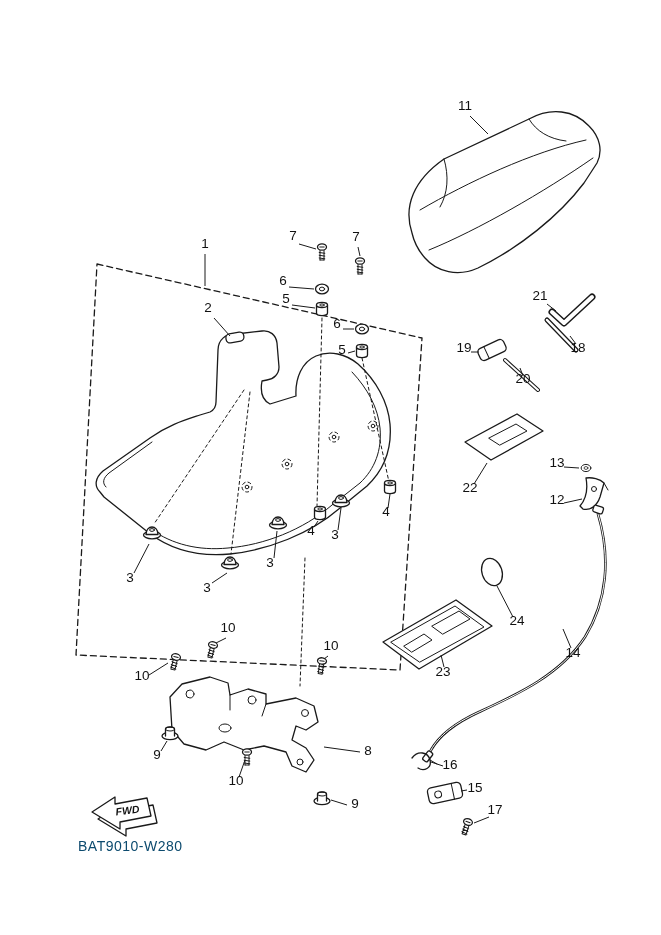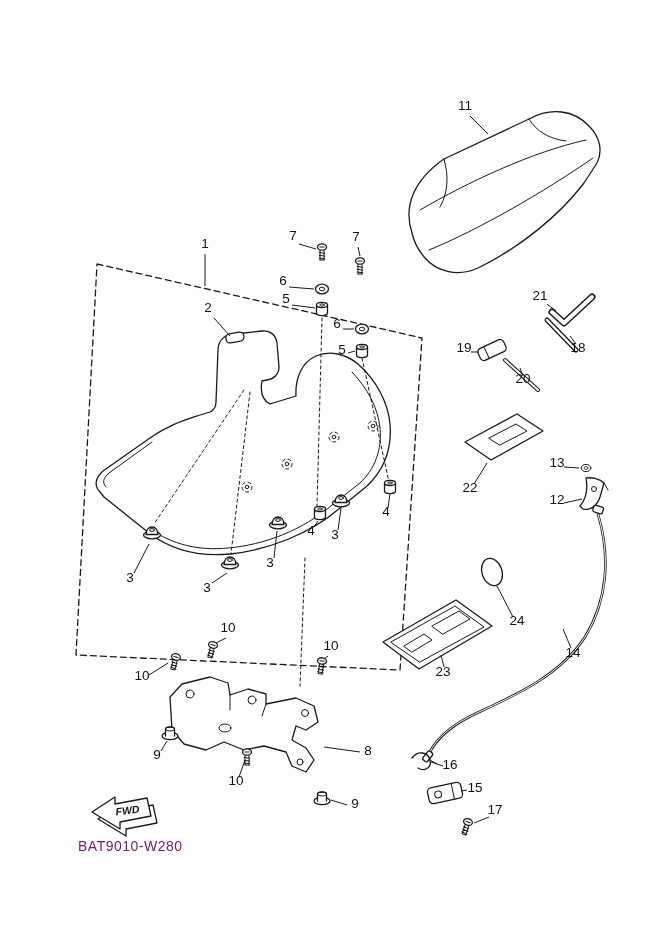--- a/index.html
+++ b/index.html
@@ -15,21 +15,21 @@
   .callout-num{font:13.5px "Liberation Sans",sans-serif;fill:#111;text-anchor:middle;}
   .thick-outer{fill:none;stroke:#1a1a1a;stroke-width:7;stroke-linecap:round;stroke-linejoin:round;}
   .thick-inner{fill:none;stroke:#ffffff;stroke-width:4;stroke-linecap:round;stroke-linejoin:round;}
   .rod-outer{fill:none;stroke:#1a1a1a;stroke-width:5;stroke-linecap:round;}
   .rod-inner{fill:none;stroke:#ffffff;stroke-width:2.5;stroke-linecap:round;}
   .bar-outer{fill:none;stroke:#1a1a1a;stroke-width:4;stroke-linecap:round;}
   .bar-inner{fill:none;stroke:#ffffff;stroke-width:2;stroke-linecap:round;}
   .cable-outer{fill:none;stroke:#1a1a1a;stroke-width:2.6;stroke-linecap:round;}
   .cable-inner{fill:none;stroke:#ffffff;stroke-width:1;stroke-linecap:round;}
   #footer-code{position:absolute;left:78px;top:838px;font:14px "Liberation Sans",sans-serif;
-               color:#701a75;letter-spacing:.5px;}
+               color:#0c4a6e;letter-spacing:.5px;}
   .fwd-text{font:bold italic 10.5px "Liberation Sans",sans-serif;fill:#111;text-anchor:middle;}
 </style>
 </head>
 <body>
 
 <div id="stage">
 
   <svg width="661" height="935" viewBox="0 0 661 935">
 
     <defs>

